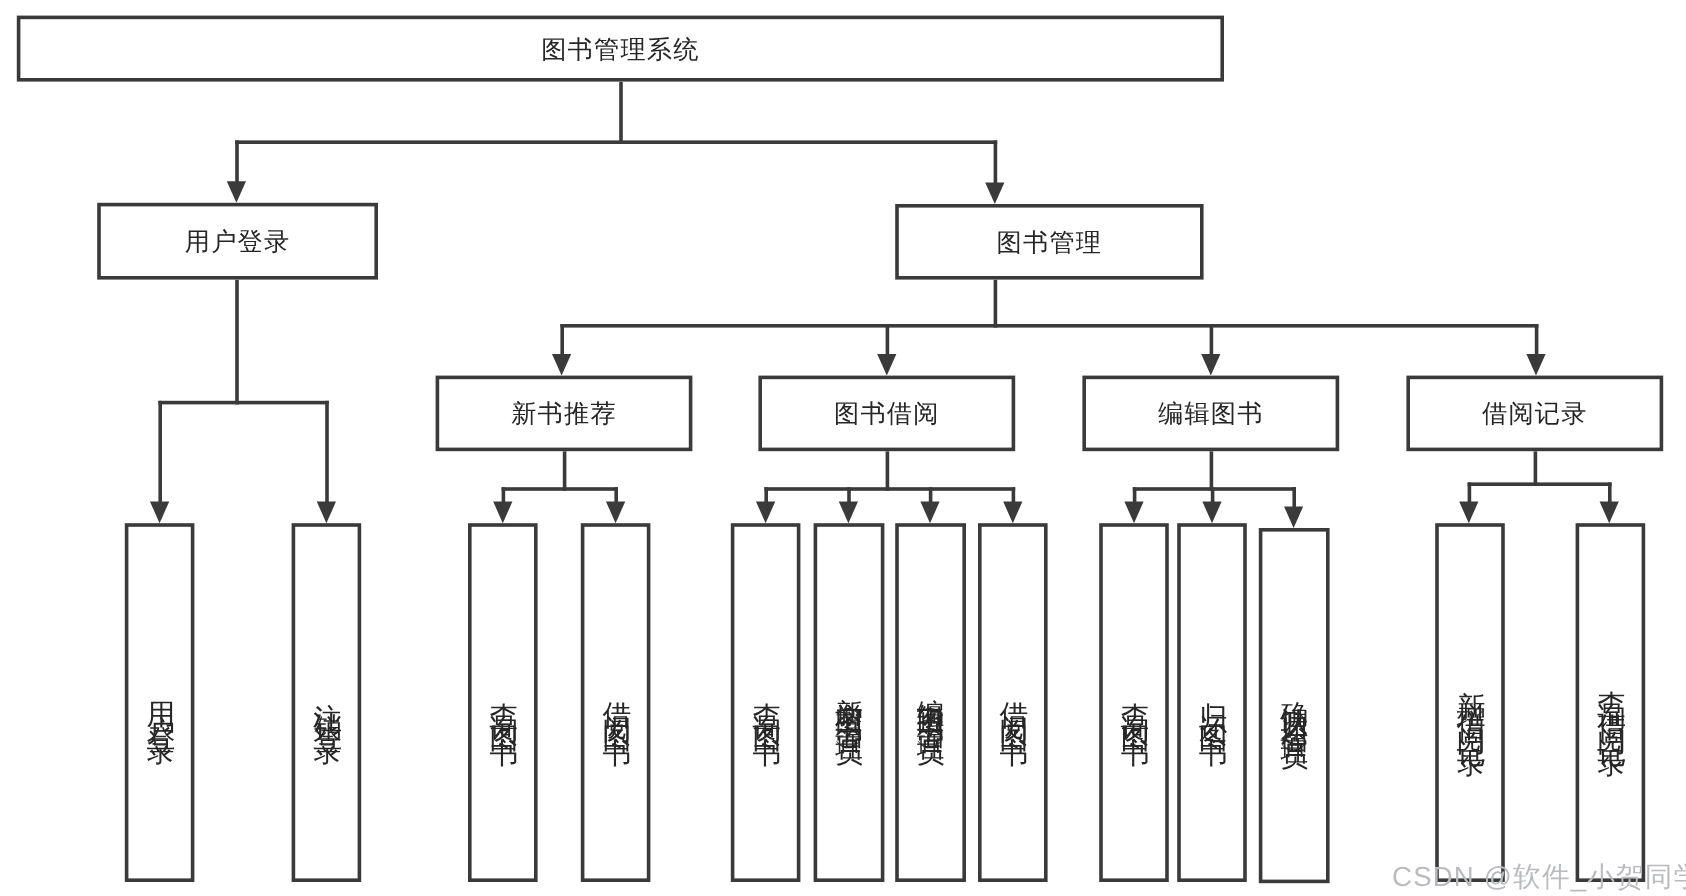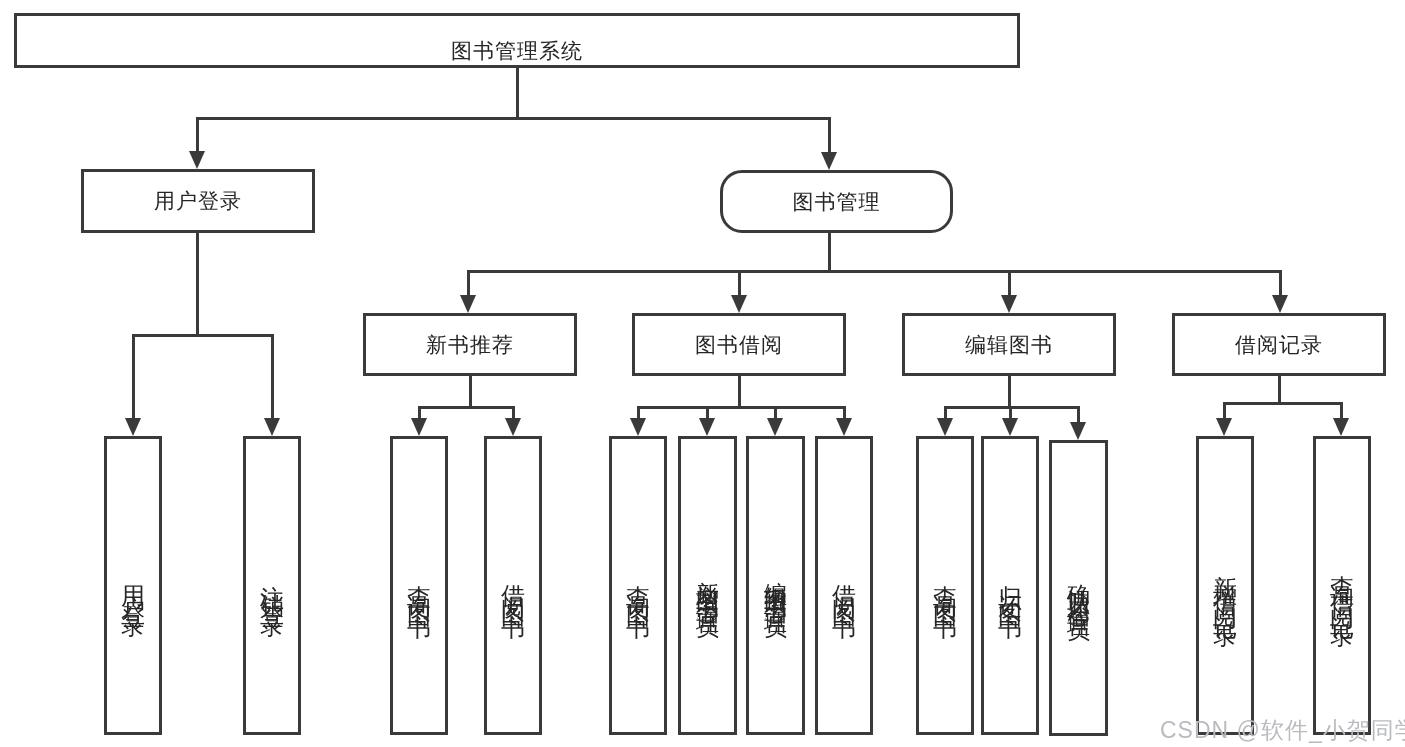--- a/index.html
+++ b/index.html
@@ -86,29 +86,29 @@
   <div class="v" style="left:1077px;top:406px;height:18px;"></div>
   <div class="ah" style="left:1070px;top:422px;"></div>
 
   <div class="v" style="left:1278px;top:376px;height:29px;"></div>
   <div class="h" style="left:1223px;top:402px;width:120px;"></div>
   <div class="v" style="left:1223px;top:402px;height:18px;"></div>
   <div class="ah" style="left:1216px;top:418px;"></div>
   <div class="v" style="left:1340px;top:402px;height:18px;"></div>
   <div class="ah" style="left:1333px;top:418px;"></div>
 
-  <div class="box" style="left:14px;top:13px;width:1006px;height:55px;align-items:flex-end;">
+  <div class="box" style="left:14px;top:13px;width:1006px;height:55px;">
     <span>图书管理系统</span>
   </div>
 
   <div class="box" style="left:81px;top:169px;width:234px;height:64px;">
     <span>用户登录</span>
   </div>
 
-  <div class="box" style="left:720px;top:170px;width:233px;height:63px;border-radius:22px;">
+  <div class="box" style="left:746px;top:170px;width:257px;height:63px;">
     <span>图书管理</span>
   </div>
 
   <div class="box" style="left:363px;top:313px;width:214px;height:63px;">
     <span>新书推荐</span>
   </div>
 
   <div class="box" style="left:632px;top:313px;width:214px;height:63px;">
     <span>图书借阅</span>
   </div>

